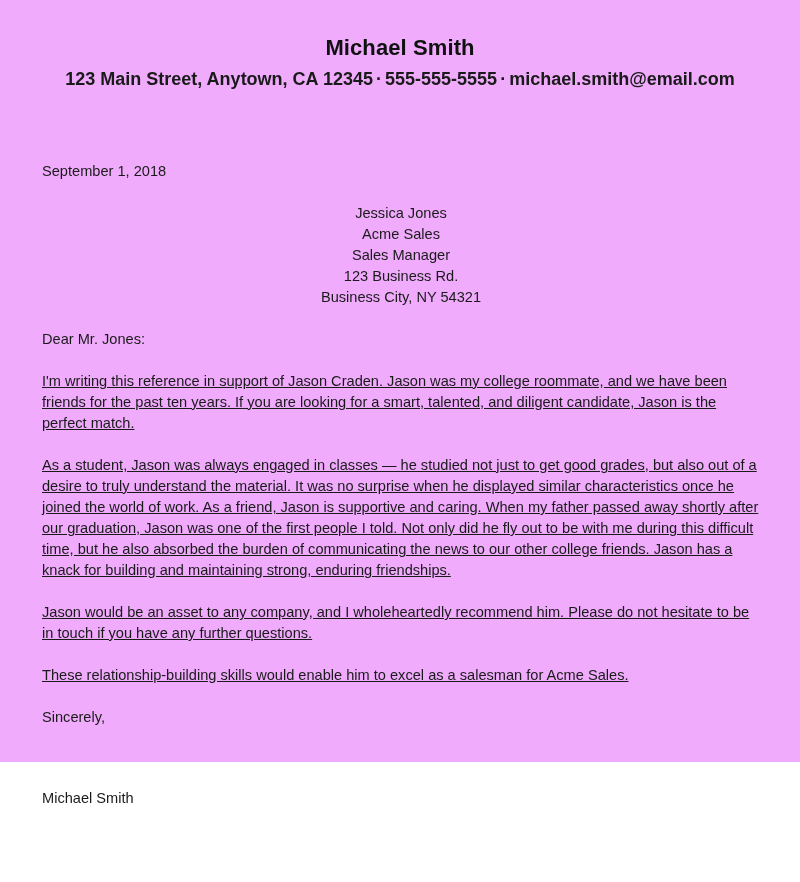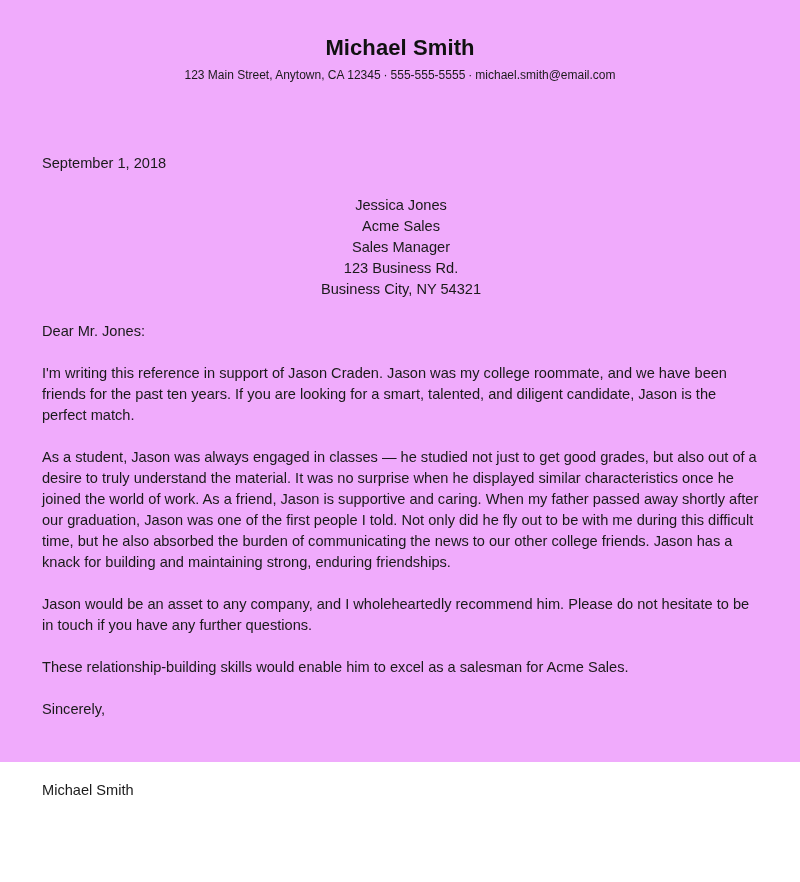--- a/index.html
+++ b/index.html
@@ -30,22 +30,22 @@
   }
   .letterhead-name {
     font-size: 22px;
     font-weight: bold;
     letter-spacing: 0.1px;
     line-height: 1.25;
     color: #111111;
     margin: 0;
   }
   .letterhead-contact {
-    font-size: 12px;
-    font-weight: normal;
+    font-size: 18px;
+    font-weight: bold;
     color: #1a1a1a;
     margin: 6px 0 0 0;
     line-height: 1.3;
   }
   .contact-sep {
     padding: 0 3px;
   }
 
   
   .letter-body {
@@ -62,20 +62,21 @@
   }
   .recipient-line {
     display: block;
   }
   .salutation {
     margin-top: 21px;
   }
   .letter-paragraph {
     margin-top: 21px;
     text-align: left;
+    text-decoration: underline;
   }
   .closing {
     margin-top: 21px;
   }
   .signature-name {
     margin-top: 60px;
   }
 </style>
 </head>
 <body>

